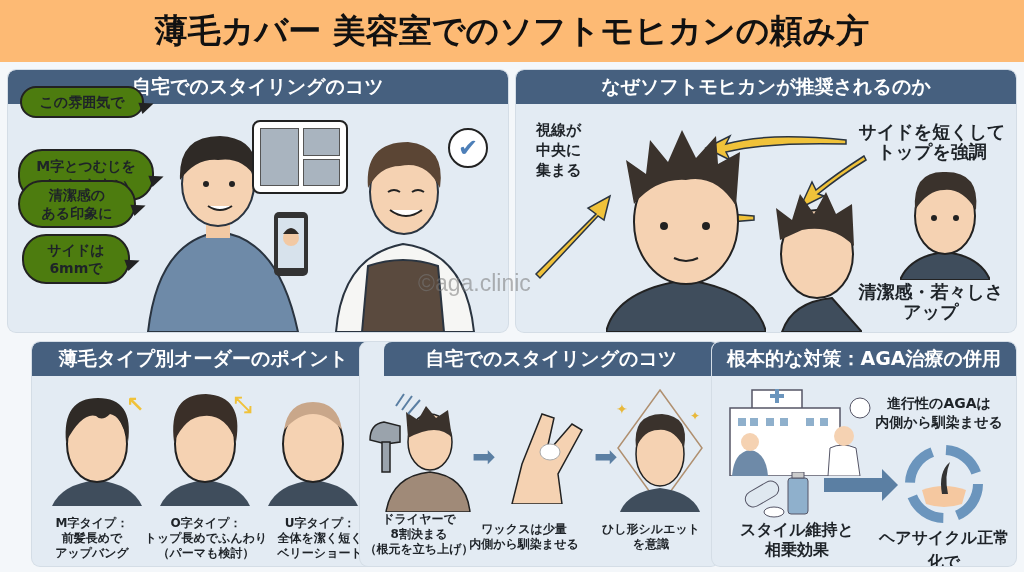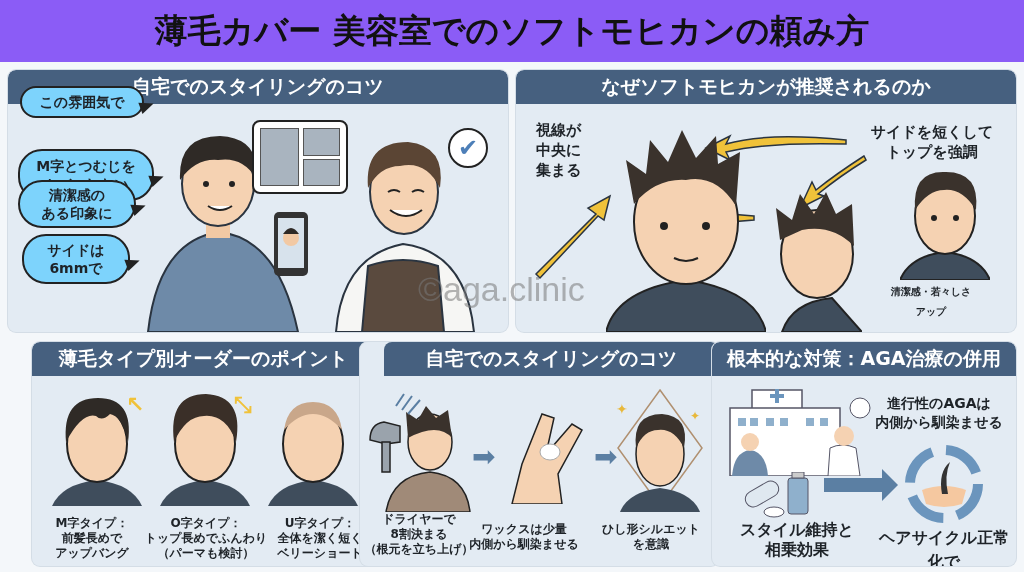--- a/index.html
+++ b/index.html
@@ -1,26 +1,26 @@
 <!DOCTYPE html>
 <html><head>
 <meta charset="utf-8">
 <style>
   * { box-sizing: border-box; margin: 0; padding: 0; }
   body { width: 1024px; height: 572px; background: #f4f7fa; font-family: "DejaVu Sans", sans-serif; position: relative; overflow: hidden; color: #1e2328; }
-  .title-bar { position: absolute; left: 0; top: 0; width: 1024px; height: 62px; background: #8b5cf6; display: flex; align-items: center; justify-content: center; }
+  .title-bar { position: absolute; left: 0; top: 0; width: 1024px; height: 62px; background: #fdba74; display: flex; align-items: center; justify-content: center; }
   .title-bar h1 { font-size: 33px; font-weight: bold; color: #111; letter-spacing: 0px; }
   .panel { position: absolute; background: #e3ebf3; border-radius: 8px; overflow: hidden; box-shadow: 0 0 0 1px #d4dde6; }
   .panel-head { height: 34px; background: #46607f; color: #fff; font-weight: bold; display: flex; align-items: center; justify-content: center; font-size: 19px; border-radius: 8px 8px 0 0; }
   .abs { position: absolute; }
-  .bubble { position: absolute; background: #7dd3fc; border: 2px solid #222; border-radius: 24px; font-weight: bold; font-size: 14px; text-align: center; line-height: 18px; display: flex; align-items: center; justify-content: center; }
+  .bubble { position: absolute; background: #4d7c0f; border: 2px solid #222; border-radius: 24px; font-weight: bold; font-size: 14px; text-align: center; line-height: 18px; display: flex; align-items: center; justify-content: center; }
   .bubble::after { content: ""; position: absolute; right: -12px; top: 50%; border-left: 14px solid #222; border-top: 6px solid transparent; border-bottom: 6px solid transparent; transform: translateY(-2px) rotate(-20deg); }
   .caption { position: absolute; font-weight: bold; text-align: center; font-size: 12px; line-height: 15px; color: #1e2328; }
   .lbl { position: absolute; font-weight: bold; text-align: center; color: #1e2328; }
-  .watermark { position: absolute; left: 418px; top: 270px; font-size: 34px; color: rgba(120,120,120,0.55); font-family: "Liberation Sans", sans-serif; }
+  .watermark { position: absolute; left: 418px; top: 270px; font-size: 23px; color: rgba(120,120,120,0.55); font-family: "Liberation Sans", sans-serif; }
 </style>
 </head>
 <body>
 
 <style>
   .pre { white-space: pre-line; }
 </style>
 
 <div class="title-bar">
   <h1>薄毛カバー 美容室でのソフトモヒカンの頼み方</h1>
@@ -66,23 +66,23 @@
     <path d="M62 84 Q78 96 94 84" stroke="#222" stroke-width="2" fill="#fff"></path>
   </svg>
   <div class="abs" style="left:440px;top:58px;width:40px;height:40px;border-radius:50%;background:#fff;border:2px solid #222;display:flex;align-items:center;justify-content:center;color:#4d7fb8;font-size:24px;font-weight:bold;">✔</div>
 </div>
 
 <div class="panel" style="left:516px;top:70px;width:500px;height:262px;">
   <div class="panel-head">なぜソフトモヒカンが推奨されるのか</div>
   <div class="lbl pre" style="left:20px;top:50px;width:60px;font-size:15px;line-height:20px;text-align:left;">視線が
 中央に
 集まる</div>
-  <div class="lbl pre" style="left:338px;top:52px;width:156px;font-size:15px;line-height:20px;font-family:Liberation Serif, serif;">サイドを短くして
+  <div class="lbl pre" style="left:338px;top:52px;width:156px;font-size:18px;line-height:20px;font-family:Liberation Serif, serif;">サイドを短くして
 トップを強調</div>
-  <div class="lbl pre" style="left:340px;top:212px;width:150px;font-size:10px;line-height:20px;">清潔感・若々しさ
+  <div class="lbl pre" style="left:340px;top:212px;width:150px;font-size:18px;line-height:20px;">清潔感・若々しさ
 アップ</div>
   <svg class="abs" style="left:0;top:34px;" width="500" height="228" viewBox="0 0 500 228">
     <g fill="#f0c23a" stroke="#2a3440" stroke-width="1.5">
       <path d="M20 170 L80 110 L72 104 L94 92 L88 116 L82 112 L24 174 Z"></path>
       <path d="M330 36 Q250 28 210 40 L214 32 L190 44 L214 56 L210 48 Q250 38 330 40 Z"></path>
       <path d="M348 52 Q320 70 300 86 L296 78 L284 104 L308 92 L302 90 Q324 72 350 56 Z"></path>
       <path d="M238 112 L214 110 L216 102 L196 114 L216 126 L214 118 L238 116 Z"></path>
     </g>
   </svg>
   <svg class="abs" style="left:90px;top:60px;" width="160" height="202" viewBox="0 0 160 202">

